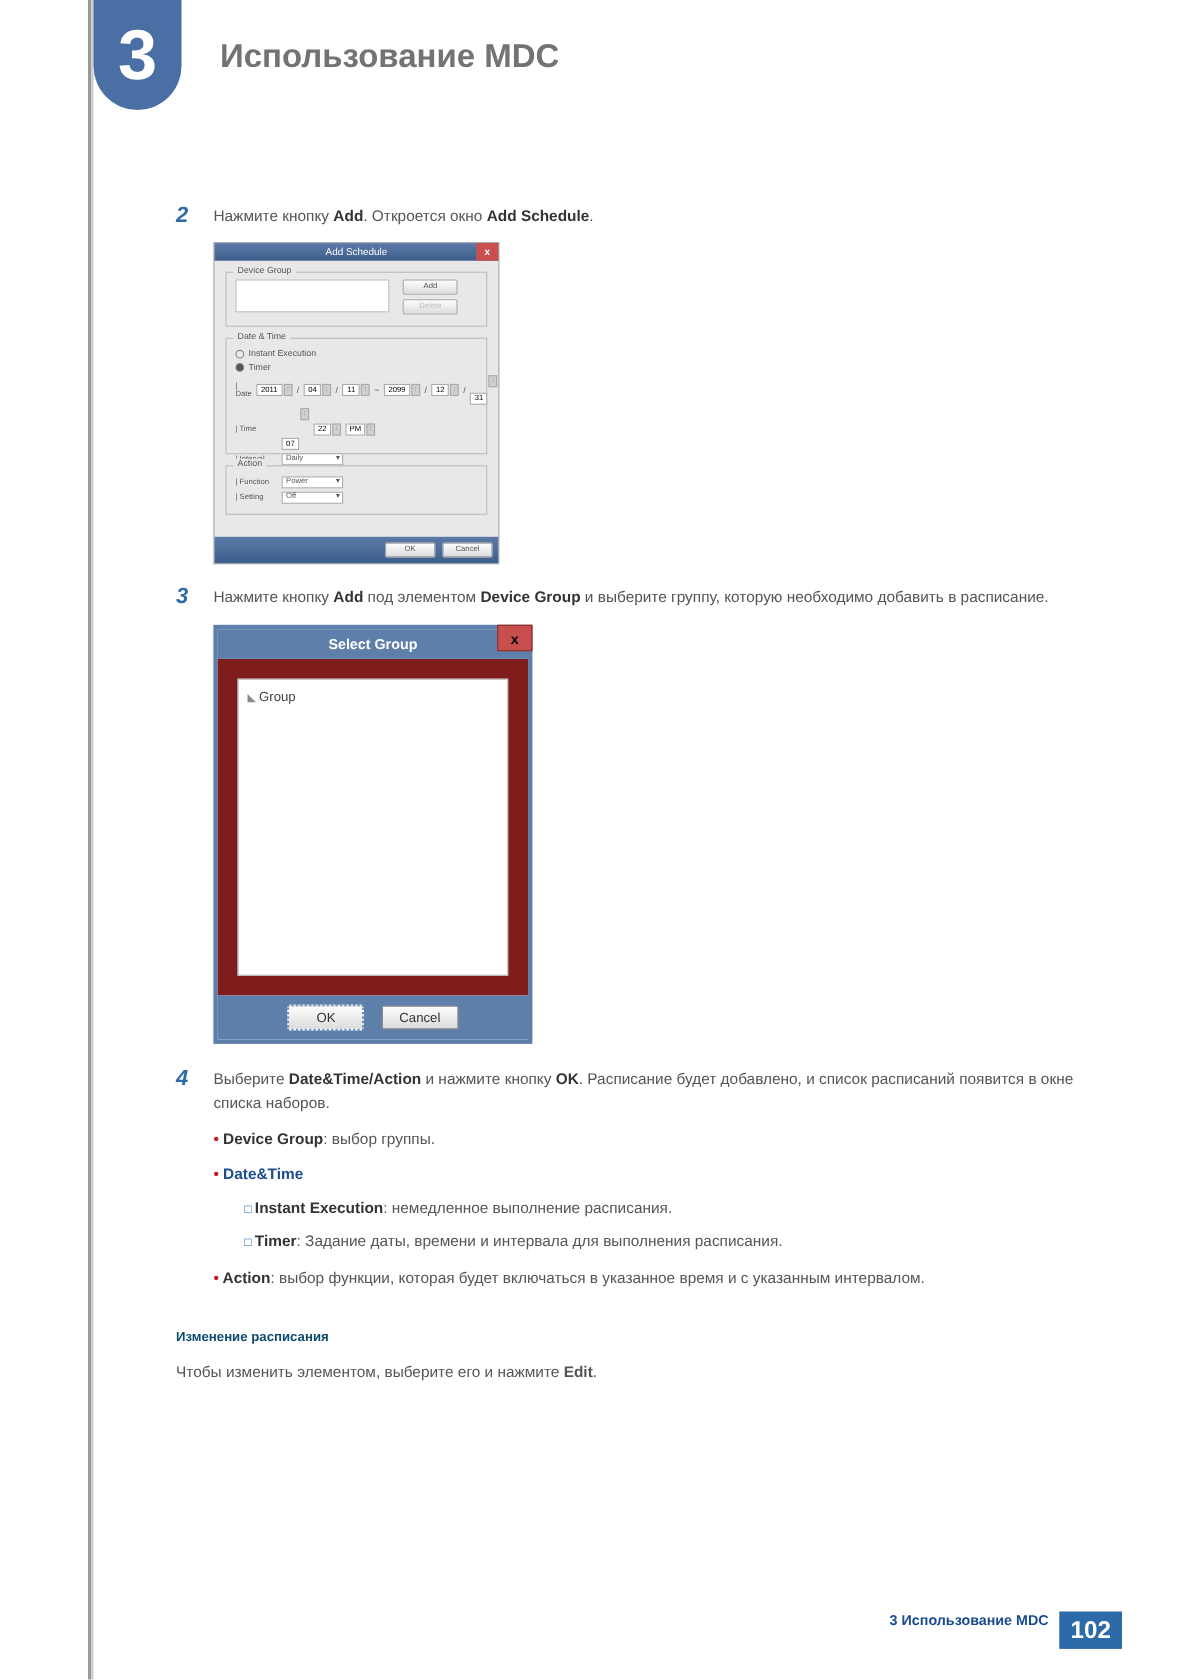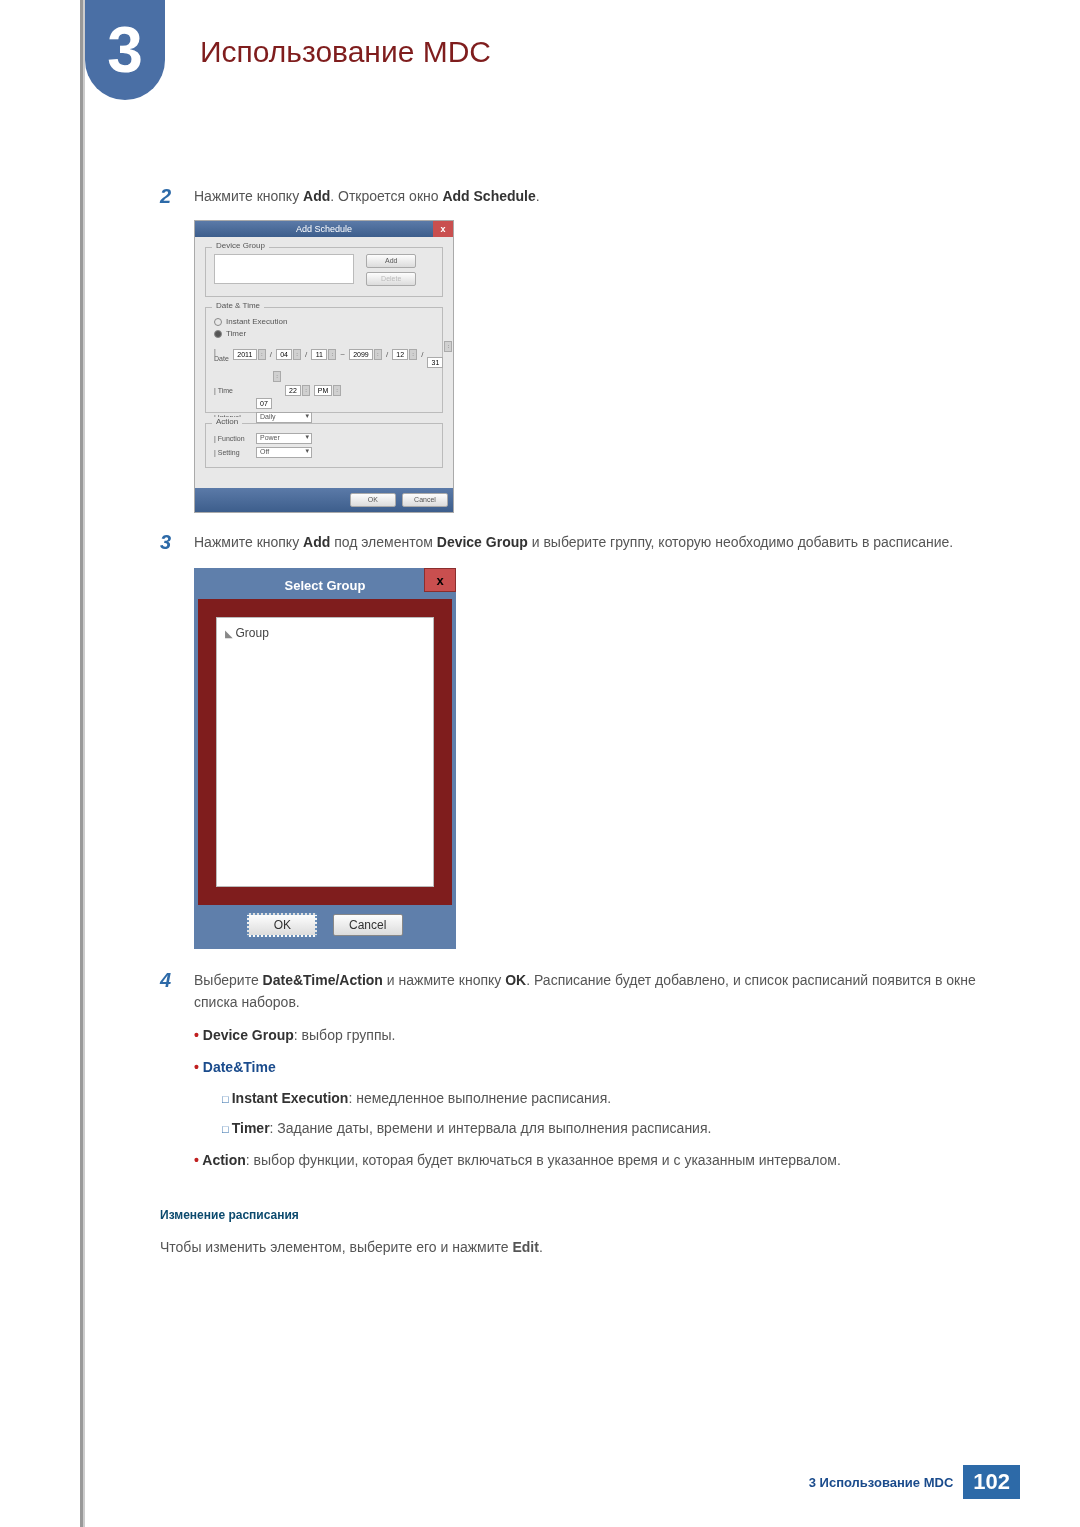--- a/index.html
+++ b/index.html
@@ -39,22 +39,22 @@
     align-items: center;
     justify-content: center;
     border-bottom-left-radius: 40px;
     border-bottom-right-radius: 40px;
   }
   .chapter-title {
     position: absolute;
     left: 200px;
     top: 35px;
     font-size: 30px;
-    font-weight: normal;
-    color: #7f1d1d;
+    font-weight: bold;
+    color: #737373;
   }
   .content {
     position: absolute;
     left: 160px;
     top: 185px;
     width: 830px;
   }
   .step {
     display: flex;
     gap: 16px;
@@ -116,21 +116,21 @@
   .sel { width:56px; height:11px; font-size:7px; border:1px solid #aaa; background:#fff; text-align:left; padding-left:3px; position:relative; }
   .sel::after { content:"▾"; position:absolute; right:2px; top:-1px; font-size:7px; color:#555; }
   .dlg-footer {
     background: linear-gradient(#5b7aa8,#3d5e8c);
     padding:5px; text-align:right;
   }
   .dlg-footer .mini-btn { display:inline-block; width:46px; margin-left:4px; margin-bottom:0; }
 
   
   .sg {
-    width: 262px;
+    width: 290px;
     border: 4px solid #5f7fab;
     margin: 14px 0 20px 34px;
     font-size: 12px;
   }
   .sg-title {
     background:#5f7fab; color:#fff; text-align:center;
     padding:6px 0; font-weight:bold; font-size:13px; position:relative;
   }
   .sg-close {
     position:absolute; right:-4px; top:-4px;
@@ -168,21 +168,20 @@
     color: #0c4a6e;
     font-size: 12px;
   }
   .para { color:#555; line-height:1.6; }
 
   .footer {
     position:absolute;
     bottom: 28px;
     right: 60px;
     display:flex;
-    align-items:center;
     gap:10px;
   }
   .footer-label { font-weight:bold; color:#1a4b8c; font-size:13px; }
   .footer-page {
     background:#2d6aa8; color:#ffffff; font-weight:bold;
     font-size:22px; padding:4px 10px;
   }
 </style>
 </head>
 <body>

